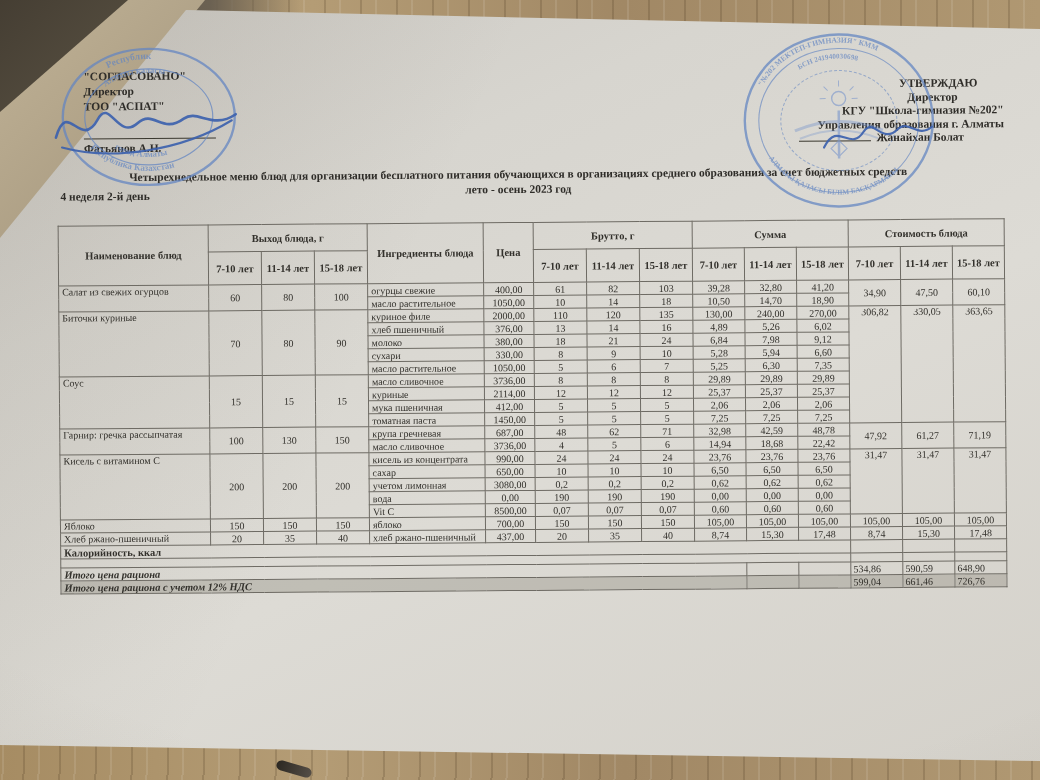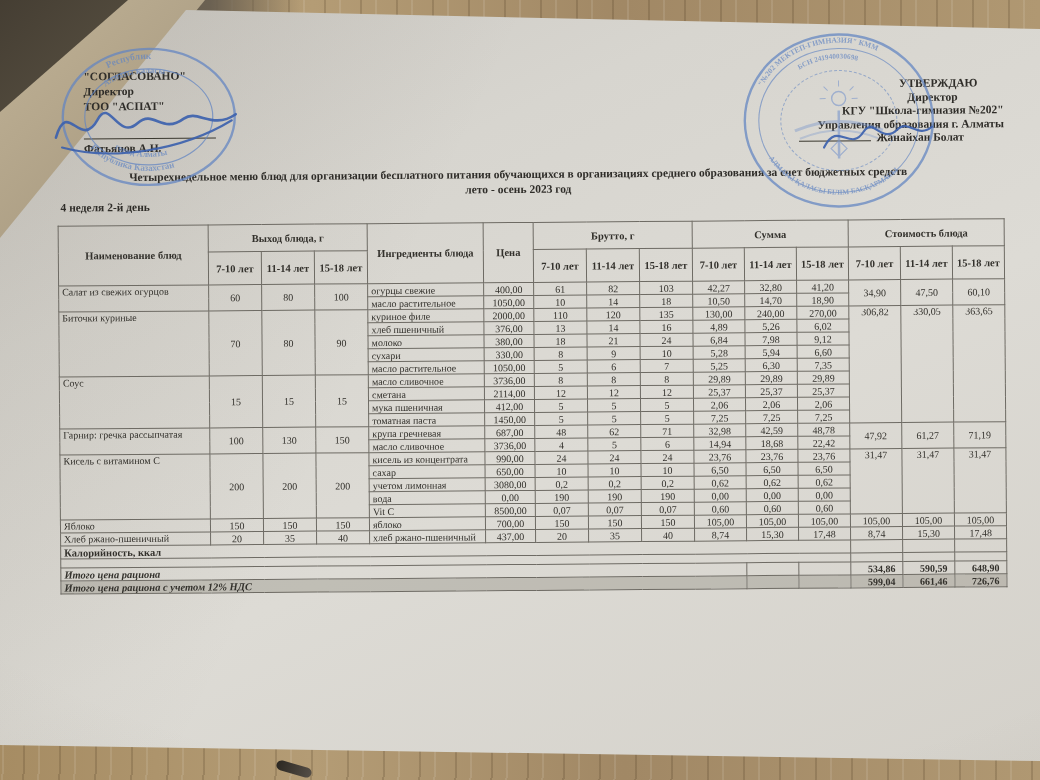--- a/index.html
+++ b/index.html
@@ -39,39 +39,39 @@
   .sign-left .rule{width:132px;border-bottom:1.2px solid #3a382f;height:24px;margin-bottom:2px;}
   .sign-right{position:absolute;right:34px;top:80px;width:300px;text-align:right;font-weight:bold;font-size:11.5px;line-height:13.5px;}
   .sign-right .mr1{margin-right:26px;}
   .sign-right .mr2{margin-right:46px;}
   .sig-line{display:inline-block;width:72px;border-bottom:1.2px solid #3a382f;margin-right:6px;}
   .namepad{margin-right:40px;}
   .stamp{position:absolute;pointer-events:none;z-index:6;opacity:0.82;}
   .sig-svg{position:absolute;pointer-events:none;z-index:7;}
 
   .title{position:absolute;left:0;top:167px;width:1040px;text-align:center;font-weight:bold;font-size:11.5px;line-height:15px;}
-  .day{position:absolute;left:62px;top:198px;font-weight:bold;font-size:11.5px;}
+  .day{position:absolute;left:62px;top:187px;font-weight:bold;font-size:11.5px;}
 
   
   .tblwrap{position:absolute;left:59px;top:222px;}
   table{border-collapse:collapse;table-layout:fixed;width:946px;font-size:10px;color:#33312c;}
   th,td{border:1px solid #6e6b64;padding:0 2px;overflow:hidden;white-space:nowrap;}
   thead th{font-weight:bold;font-size:10.5px;text-align:center;}
   thead tr.grp{height:27px;}
   thead tr.age{height:33px;font-size:10px;}
   tbody tr{height:13px;}
   td.dish{text-align:left;vertical-align:top;font-size:10px;padding-left:3px;}
   td.ing{text-align:left;padding-left:3px;}
   td.num{text-align:center;}
   td.cost{vertical-align:middle;}
   td.cost.vtop{vertical-align:top;border-radius:24px;}
   td.blabel{text-align:left;font-weight:bold;font-size:10.5px;padding-left:3px;}
   tr.spacer{height:9px;}
   td.itlabel{text-align:left;font-weight:bold;font-style:italic;font-size:10.5px;padding-left:3px;}
-  td.tot{font-weight:bold;text-align:right;padding-right:7px;}
+  td.tot{font-weight:normal;text-align:left;padding-right:7px;}
   tr.total-row{height:13px;}
   tr.vat{background:rgba(120,114,102,0.28);}
 </style>
 </head>
 <body>
 
 <div id="canvas">
   <div class="top-dark"></div>
   <div class="folder-corner"></div>
   <div class="corner-shadow"></div>
@@ -216,21 +216,21 @@
             <tr>
               <td rowspan="2" class="dish">Салат из свежих огурцов</td>
               <td rowspan="2" class="num">60</td>
               <td rowspan="2" class="num">80</td>
               <td rowspan="2" class="num">100</td>
               <td class="ing">огурцы свежие</td>
               <td class="num">400,00</td>
               <td class="num">61</td>
               <td class="num">82</td>
               <td class="num">103</td>
-              <td class="num">42,27</td>
+              <td class="num">39,28</td>
               <td class="num">32,80</td>
               <td class="num">41,20</td>
               <td rowspan="2" class="num cost">34,90</td>
               <td rowspan="2" class="num cost">47,50</td>
               <td rowspan="2" class="num cost">60,10</td>
             </tr>
             <tr>
               <td class="ing">масло растительное</td>
               <td class="num">1050,00</td>
               <td class="num">10</td>
@@ -305,21 +305,21 @@
               <td class="ing">масло сливочное</td>
               <td class="num">3736,00</td>
               <td class="num">8</td>
               <td class="num">8</td>
               <td class="num">8</td>
               <td class="num">29,89</td>
               <td class="num">29,89</td>
               <td class="num">29,89</td>
             </tr>
             <tr>
-              <td class="ing">сметана</td>
+              <td class="ing">куриные</td>
               <td class="num">2114,00</td>
               <td class="num">12</td>
               <td class="num">12</td>
               <td class="num">12</td>
               <td class="num">25,37</td>
               <td class="num">25,37</td>
               <td class="num">25,37</td>
             </tr>
             <tr>
               <td class="ing">мука пшеничная</td>

